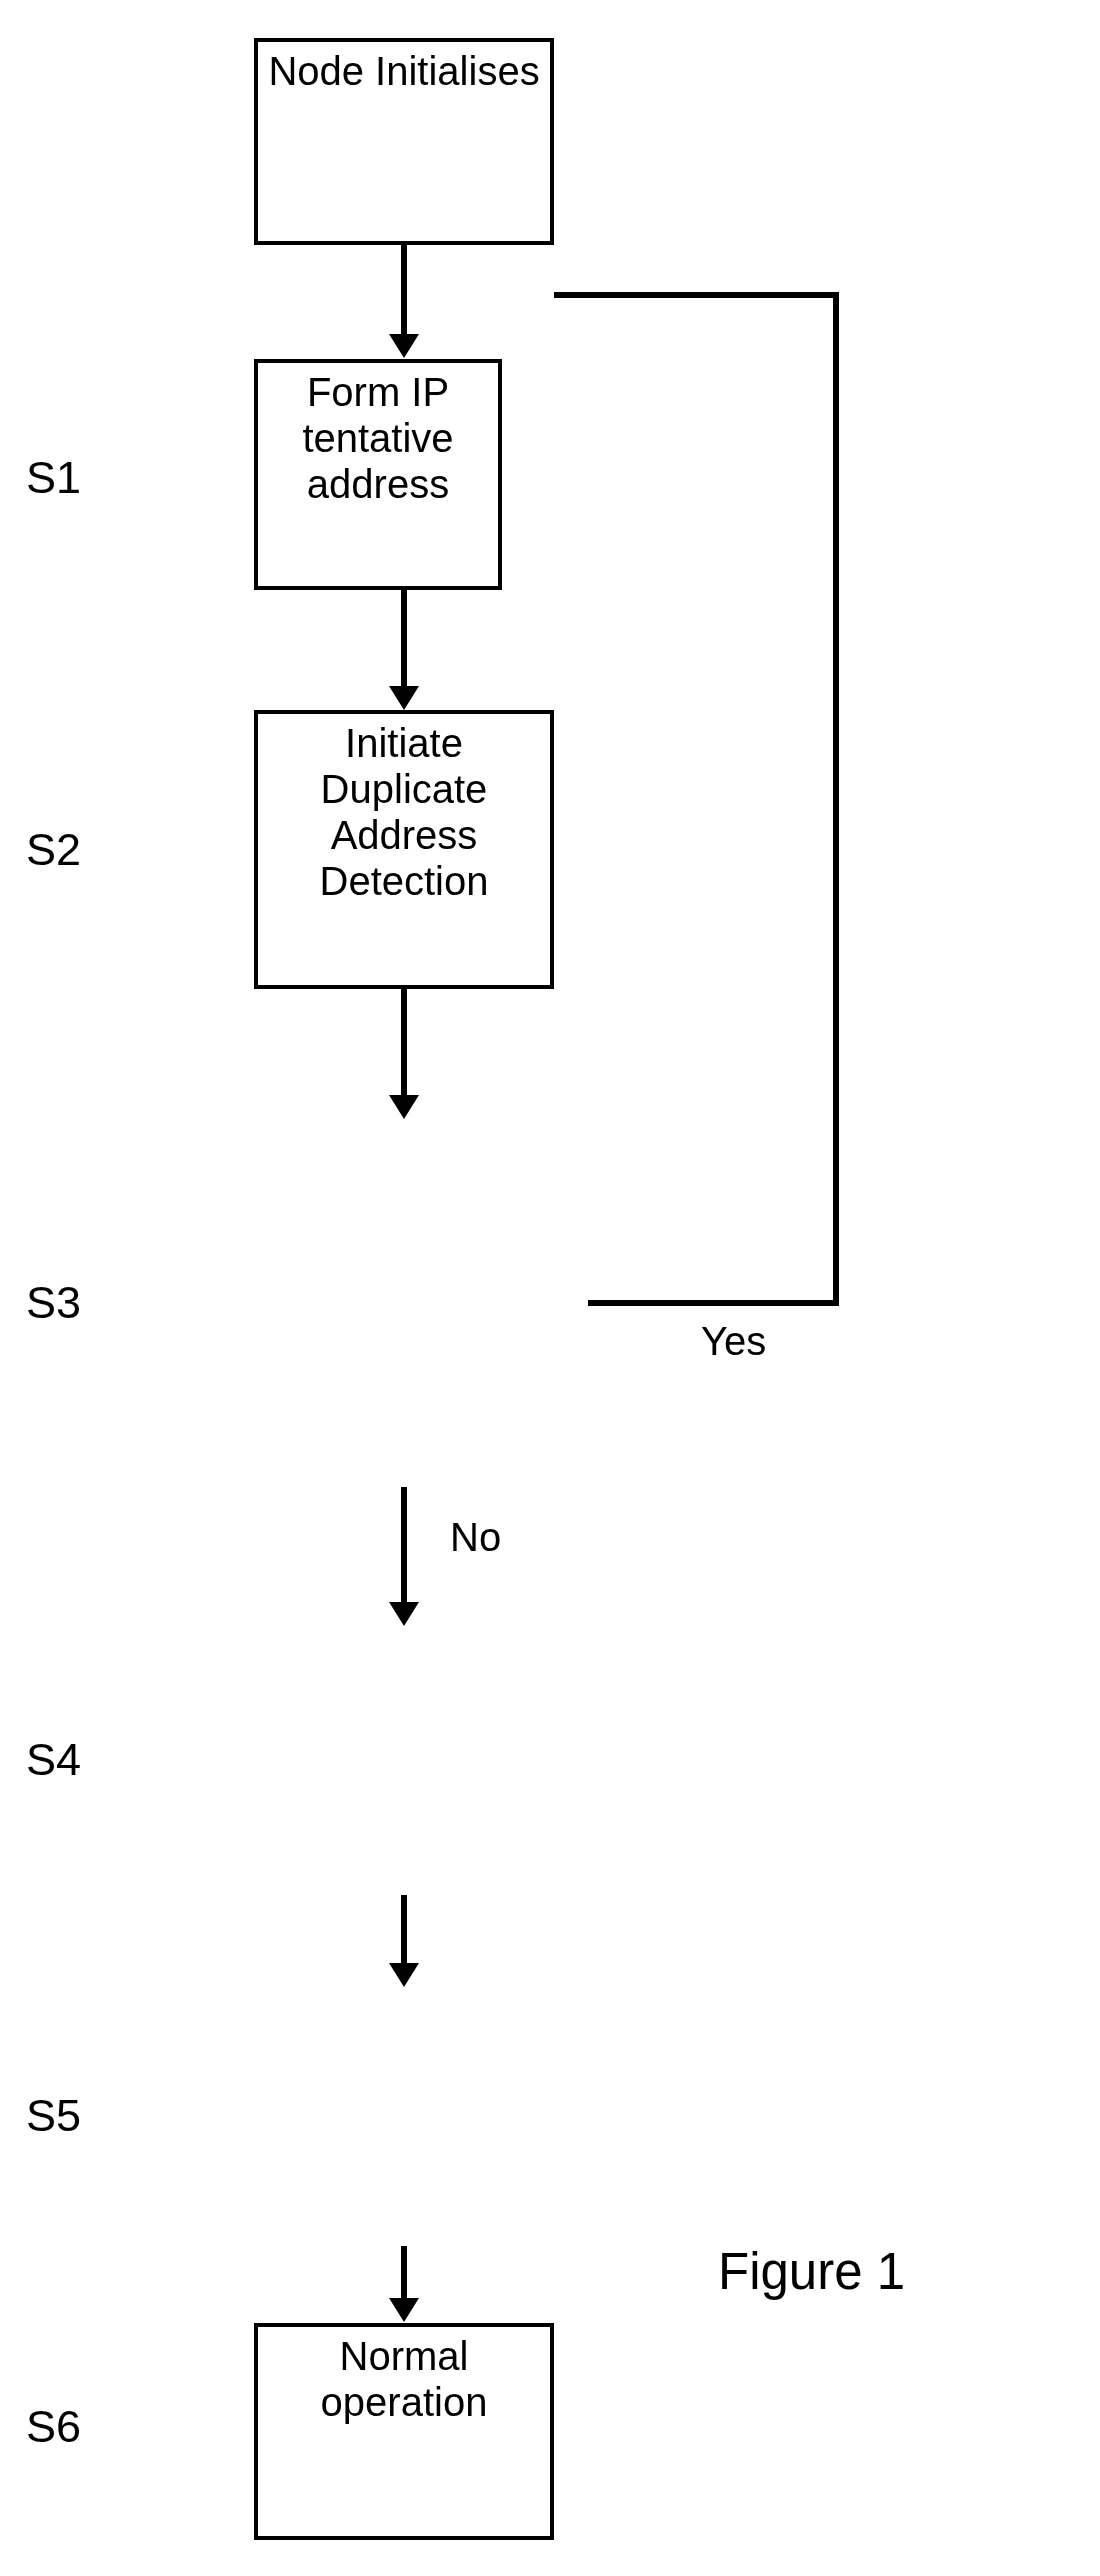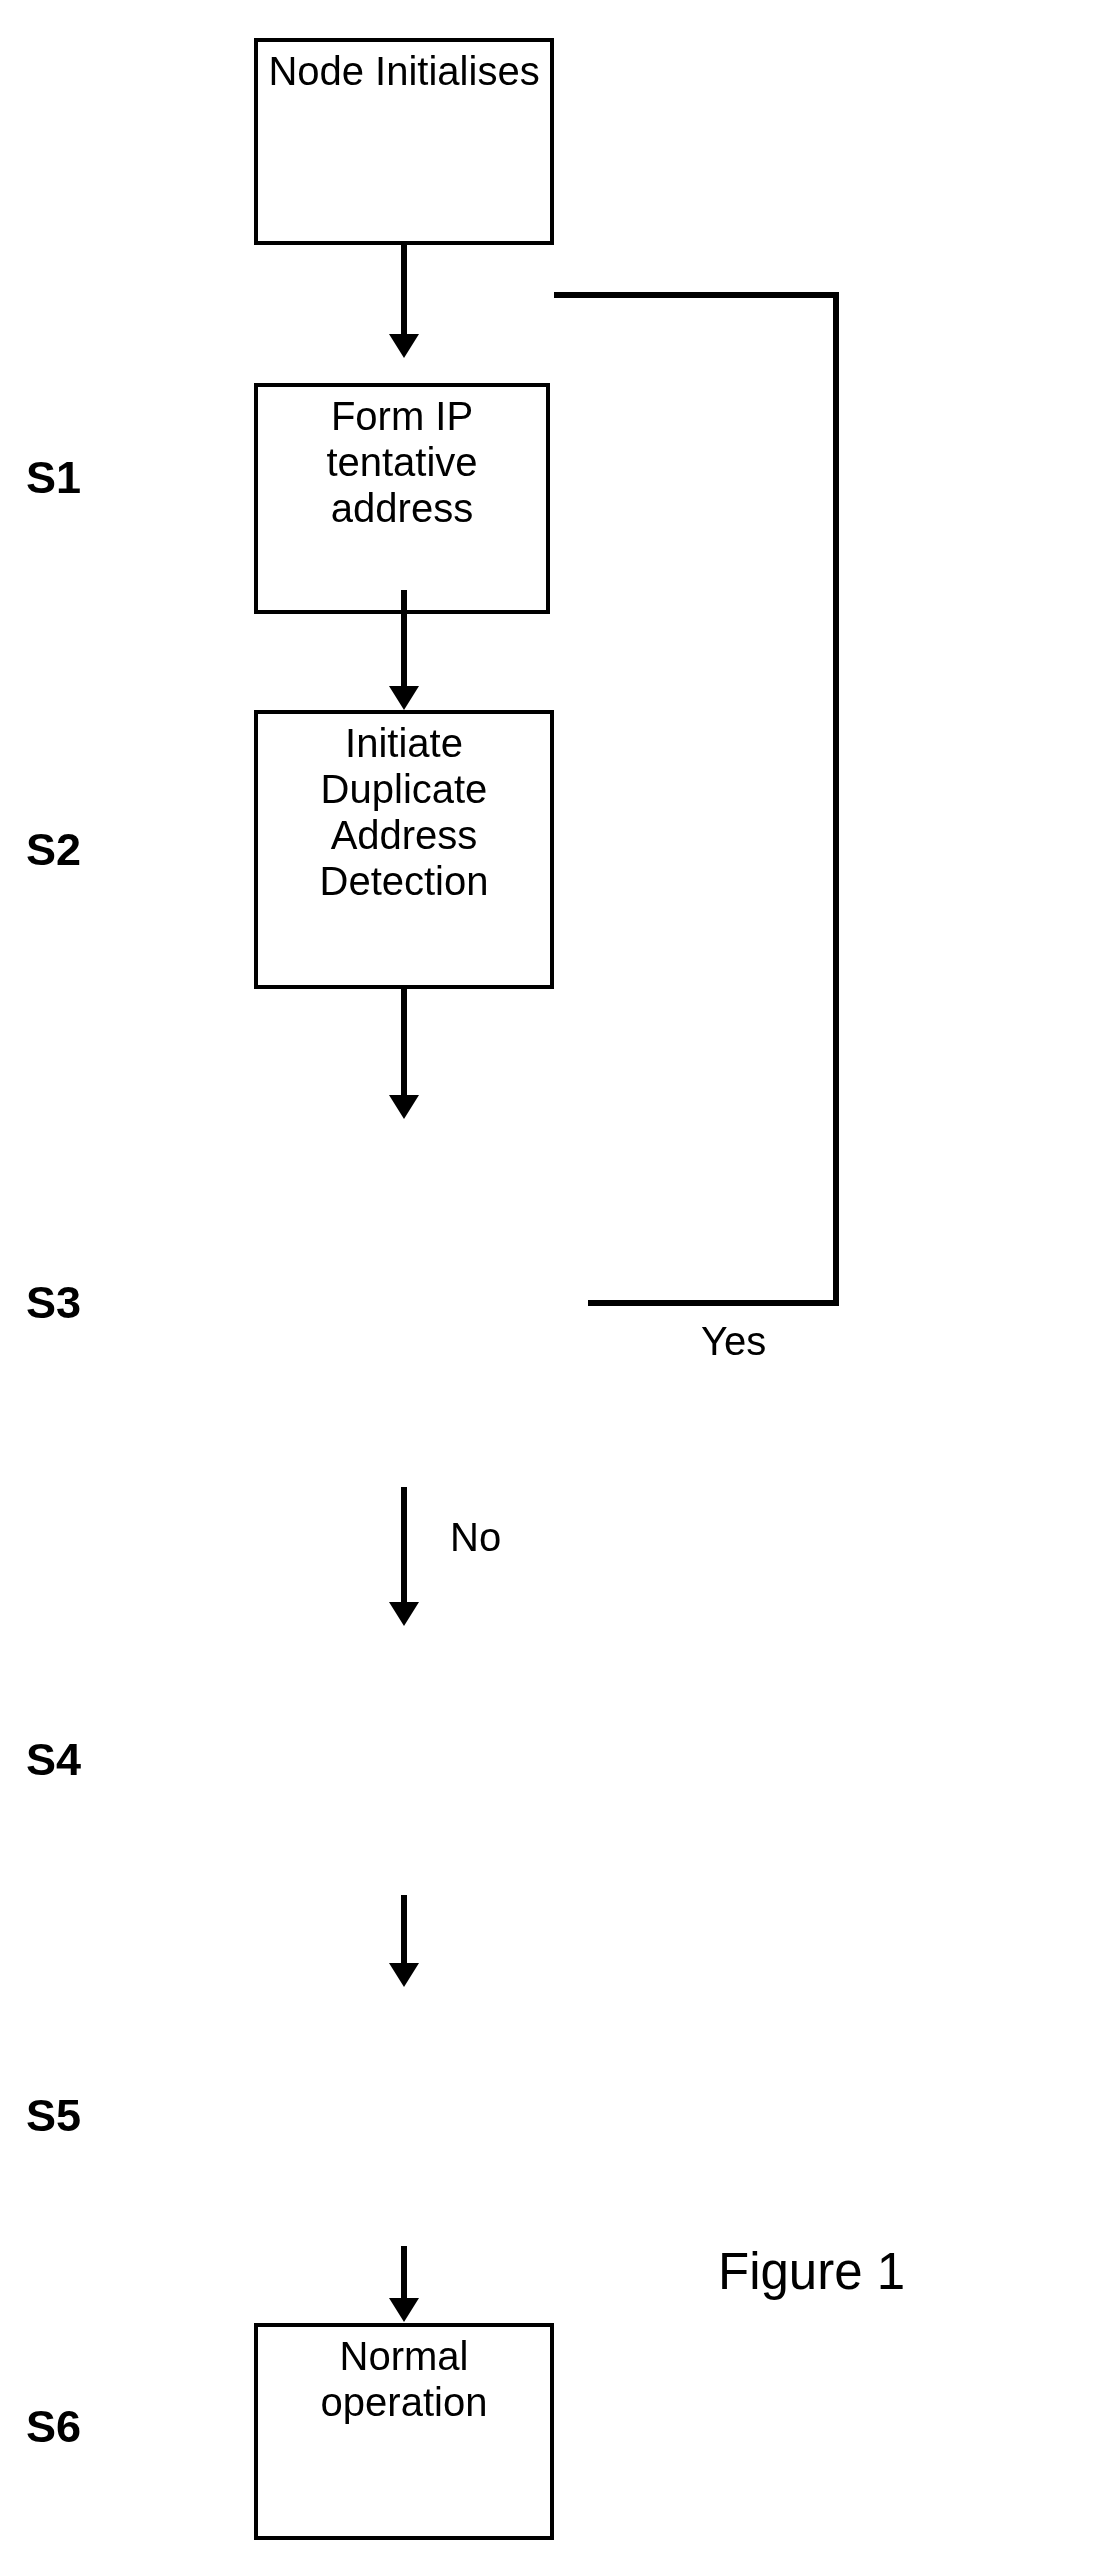--- a/index.html
+++ b/index.html
@@ -24,21 +24,21 @@
     font-size: 40px;
     font-weight: 500;
     line-height: 1.15;
     padding: 5.7px;
     box-sizing: border-box;
     background: #fff;
   }
   .step-label {
     position: absolute;
     font-size: 45px;
-    font-weight: 700;
+    font-weight: 400;
     text-align: right;
   }
   .arrow-v {
     position: absolute;
     width: 5.7px;
     background: #000;
   }
   .arrow-h {
     position: absolute;
     height: 5.7px;
@@ -92,21 +92,21 @@
 
 <div class="page">
 
   <div class="box" style="left:254px; top:38px; width:300px; height:207px;">
     <span>Node Initialises</span>
   </div>
 
   <div class="arrow-v" style="left:401px; top:245px; height:90px;"></div>
   <div class="arrowhead-down" style="left:389px; top:334px;"></div>
 
-  <div class="box" style="left:254px; top:359px; width:296px; height:231px;margin-top:24px;">
+  <div class="box" style="left:254px; top:359px; width:248px; height:231px;">
     <span>Form IP tentative address</span>
   </div>
   <div class="step-label" style="left:26px; top:452px;">S1</div>
 
   <div class="arrow-v" style="left:401px; top:590px; height:96px;"></div>
   <div class="arrowhead-down" style="left:389px; top:686px;"></div>
 
   <div class="box" style="left:254px; top:710px; width:300px; height:279px;">
     <span>Initiate Duplicate Address Detection</span>
   </div>

